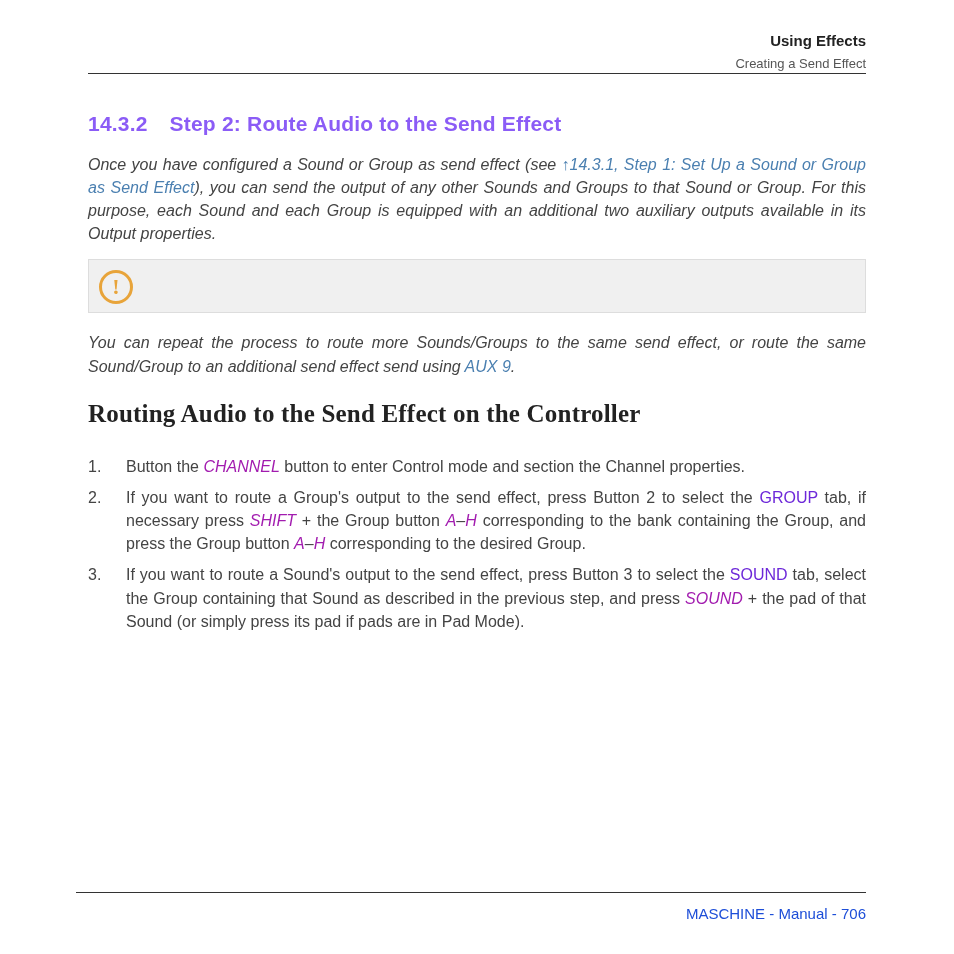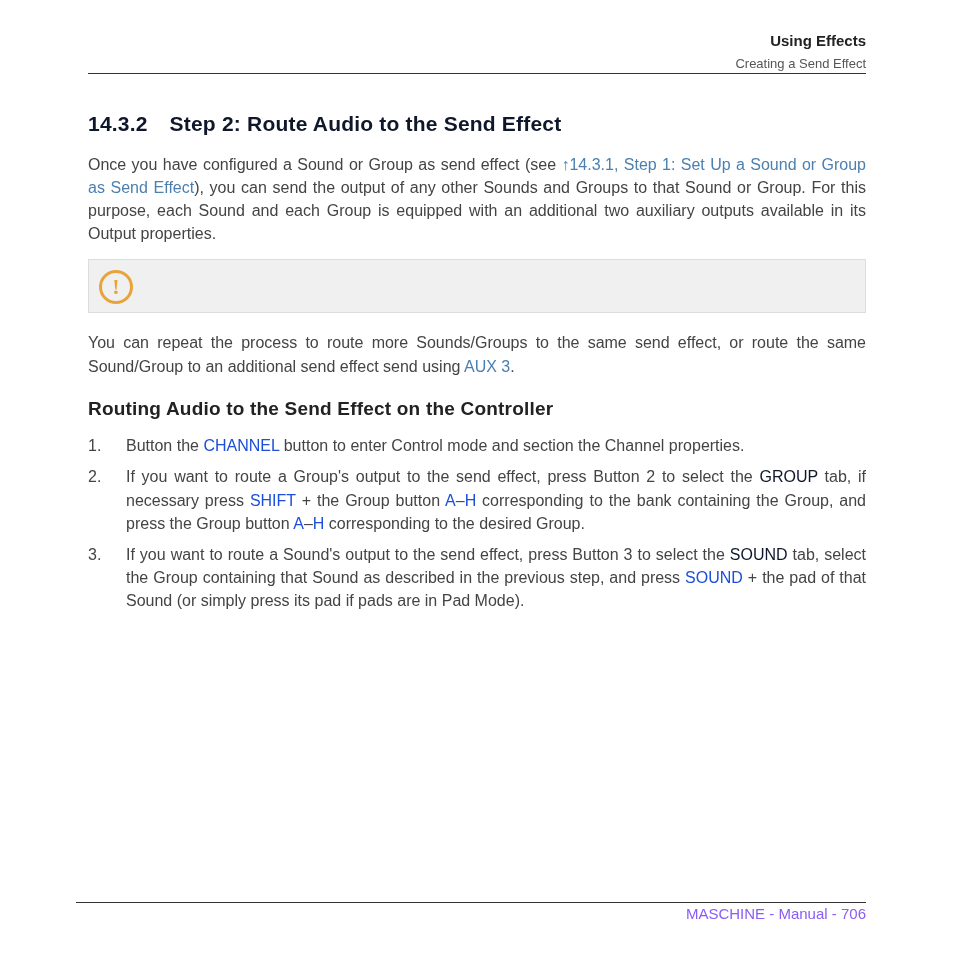--- a/index.html
+++ b/index.html
@@ -38,33 +38,34 @@
     margin-top: 4px;
   }
   .content {
     padding-top: 35px;
   }
   h2.section-title {
     font-family: "Arial Narrow", Arial, sans-serif;
     font-stretch: condensed;
     font-weight: bold;
     font-size: 21px;
-    color: #0f172a;
+    color: #8b5cf6;
     margin-bottom: 14px;
     letter-spacing: 0.2px;
   }
   h2.section-title .num {
     display: inline-block;
     margin-right: 22px;
   }
   p.body-text {
     color: #444;
     text-align: justify;
     margin-bottom: 14px;
     line-height: 1.45;
+    font-style: italic;
   }
   a.xref {
     color: #4a7fb0;
     text-decoration: none;
   }
   .callout {
     display: flex;
     align-items: flex-start;
     gap: 14px;
     background: #f0f0f0;
@@ -93,27 +94,27 @@
     font-family: Georgia, serif;
     font-size: 22px;
     font-weight: bold;
     color: #e8a43a;
     line-height: 1;
   }
   .callout .callout-text {
     flex: 1;
   }
   h3.subsection {
-    font-family: Liberation Sans, sans-serif;
+    font-family: Liberation Serif, serif;
     font-stretch: condensed;
     font-weight: bold;
-    font-size: 19px;
+    font-size: 25px;
     color: #222;
     margin-top: 18px;
-    margin-bottom: 12px;
+    margin-bottom: 24px;
     letter-spacing: 0.2px;
   }
   ol.steps {
     list-style: none;
     counter-reset: step;
     margin-left: 0;
   }
   ol.steps > li {
     counter-increment: step;
     position: relative;
@@ -124,34 +125,36 @@
     color: #444;
   }
   ol.steps > li::before {
     content: counter(step) ".";
     position: absolute;
     left: 0;
     top: 0;
     color: #444;
   }
   .kw {
-    color: #1d4ed8;
+    color: #a21caf;
+    font-style: italic;
   }
   .kw-grey {
-    color: #0f172a;
+    color: #6d28d9;
   }
   .footer {
     position: absolute;
     bottom: 30px;
     left: 76px;
     right: 88px;
     border-top: 1px solid #333;
+    padding-top: 10px;
     text-align: right;
     font-size: 15px;
-    color: #8b5cf6;
+    color: #1d4ed8;
   }
 </style>
 </head>
 <body>
 
 <div class="page">
 
   <div class="header">
     <div class="header-main">Using Effects</div>
     <div class="header-sub">Creating a Send Effect</div>
@@ -169,21 +172,21 @@
 
     <div class="callout">
       <div class="icon-wrap">
         <div class="icon-circle">
           <span class="icon-bang">!</span>
         </div>
       </div>
     </div>
 
     <p class="body-text">
-      <span>You can repeat the process to route more Sounds/Groups to the same send effect, or route the same Sound/Group to an additional send effect send using </span><a href="#" class="xref">AUX 3</a><span>.</span>
+      <span>You can repeat the process to route more Sounds/Groups to the same send effect, or route the same Sound/Group to an additional send effect send using </span><a href="#" class="xref">AUX 9</a><span>.</span>
     </p>
 
     <h3 class="subsection">Routing Audio to the Send Effect on the Controller</h3>
 
     <ol class="steps">
       <li>
         <span>Button the </span><span class="kw">CHANNEL</span><span> button to enter Control mode and section the Channel properties.</span>
       </li>
       <li>
         <span>If you want to route a Group's output to the send effect, press Button 2 to select the </span><span class="kw-grey">GROUP</span><span> tab, if necessary press </span><span class="kw">SHIFT</span><span> + the Group button </span><span class="kw">A</span><span>–</span><span class="kw">H</span><span> corresponding to the bank containing the Group, and press the Group button </span><span class="kw">A</span><span>–</span><span class="kw">H</span><span> corresponding to the desired Group.</span>

